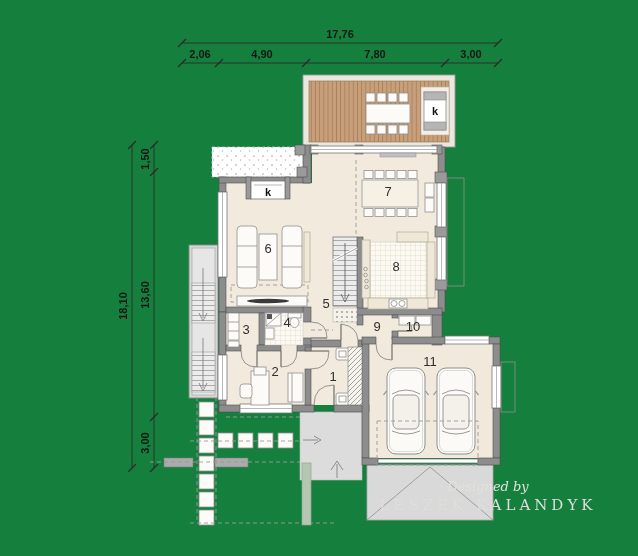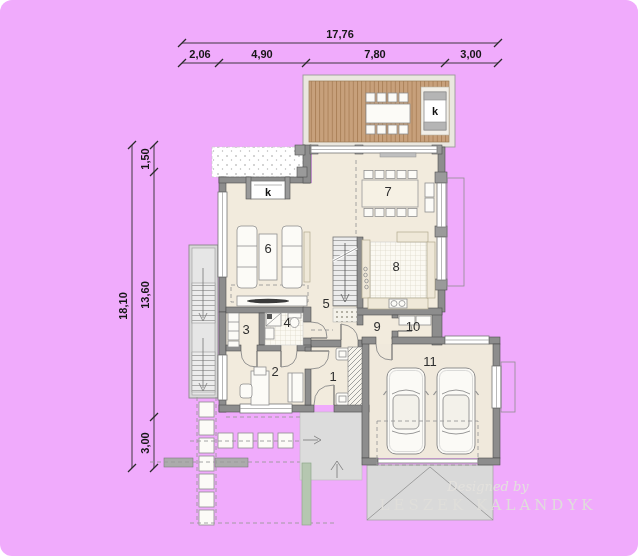--- a/index.html
+++ b/index.html
@@ -1,17 +1,17 @@
 <!DOCTYPE html>
 <html><head>
 <meta charset="utf-8">
 <style>
   html,body{margin:0;padding:0;background:#fff;}
-  .stage{position:relative;width:638px;height:556px;background:#f0abfc;overflow:hidden;
-         font-family:"Liberation Sans",sans-serif;border-radius:12px;}
+  .stage{position:relative;width:638px;height:556px;background:#15803d;overflow:hidden;
+         font-family:"Liberation Sans",sans-serif;}
   svg{display:block;}
   .wall{fill:#8d8d8d;stroke:#4f4f4f;stroke-width:.6;}
   .pier{fill:#9a9a9a;stroke:#4f4f4f;stroke-width:.6;}
   .win{fill:#ffffff;stroke:#777;stroke-width:.8;}
   .winline{stroke:#999;stroke-width:.7;}
   .fx{fill:#fcfbf7;stroke:#8f8f8f;stroke-width:.8;}
   .cnt{fill:#efe8d8;stroke:#b3a98f;stroke-width:.7;}
   .dash{fill:none;stroke:#9a9a9a;stroke-width:.9;stroke-dasharray:4 3;}
   .dln{stroke:#2a2a2a;stroke-width:.9;}
   .tick{stroke:#2a2a2a;stroke-width:1.2;}

